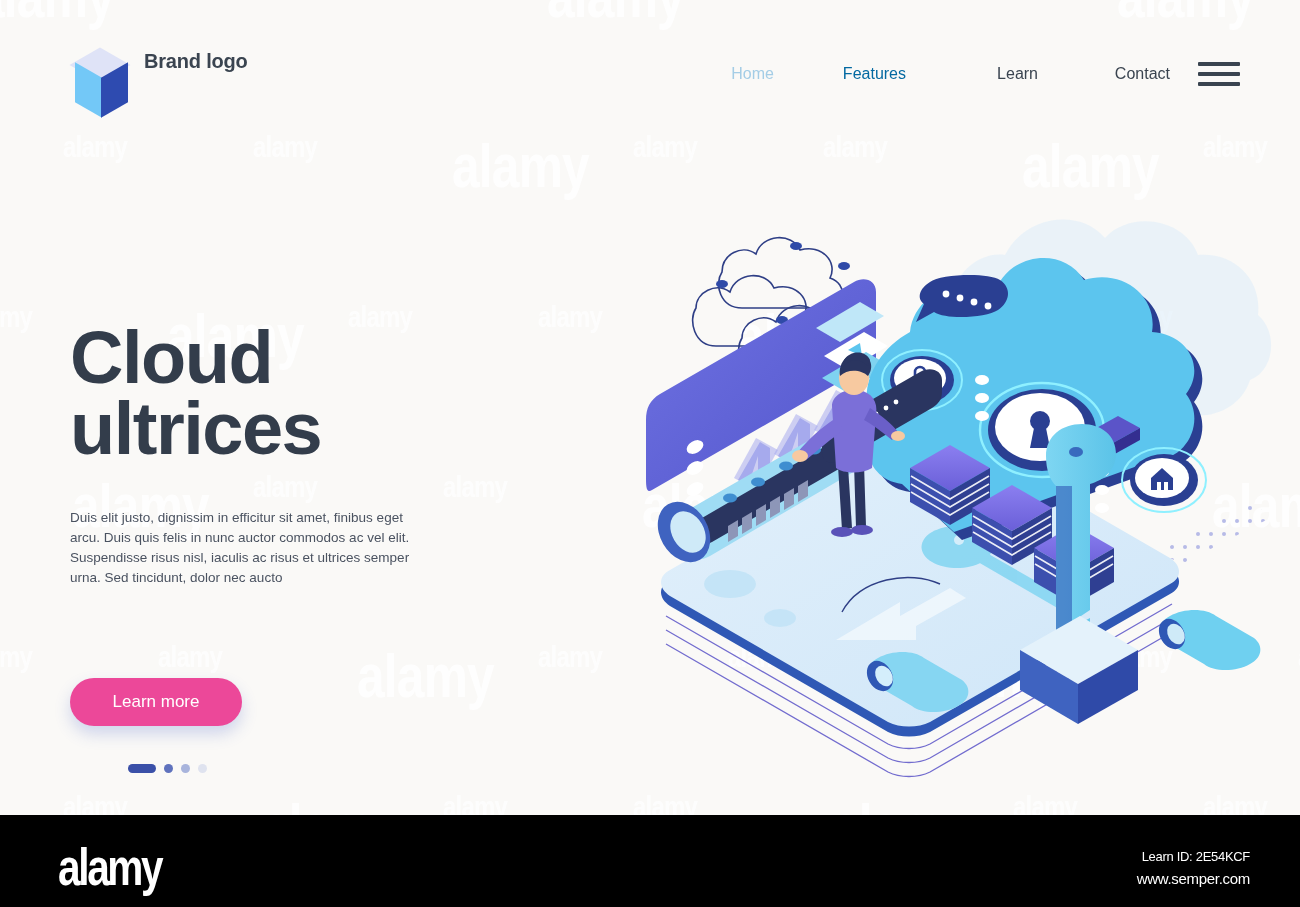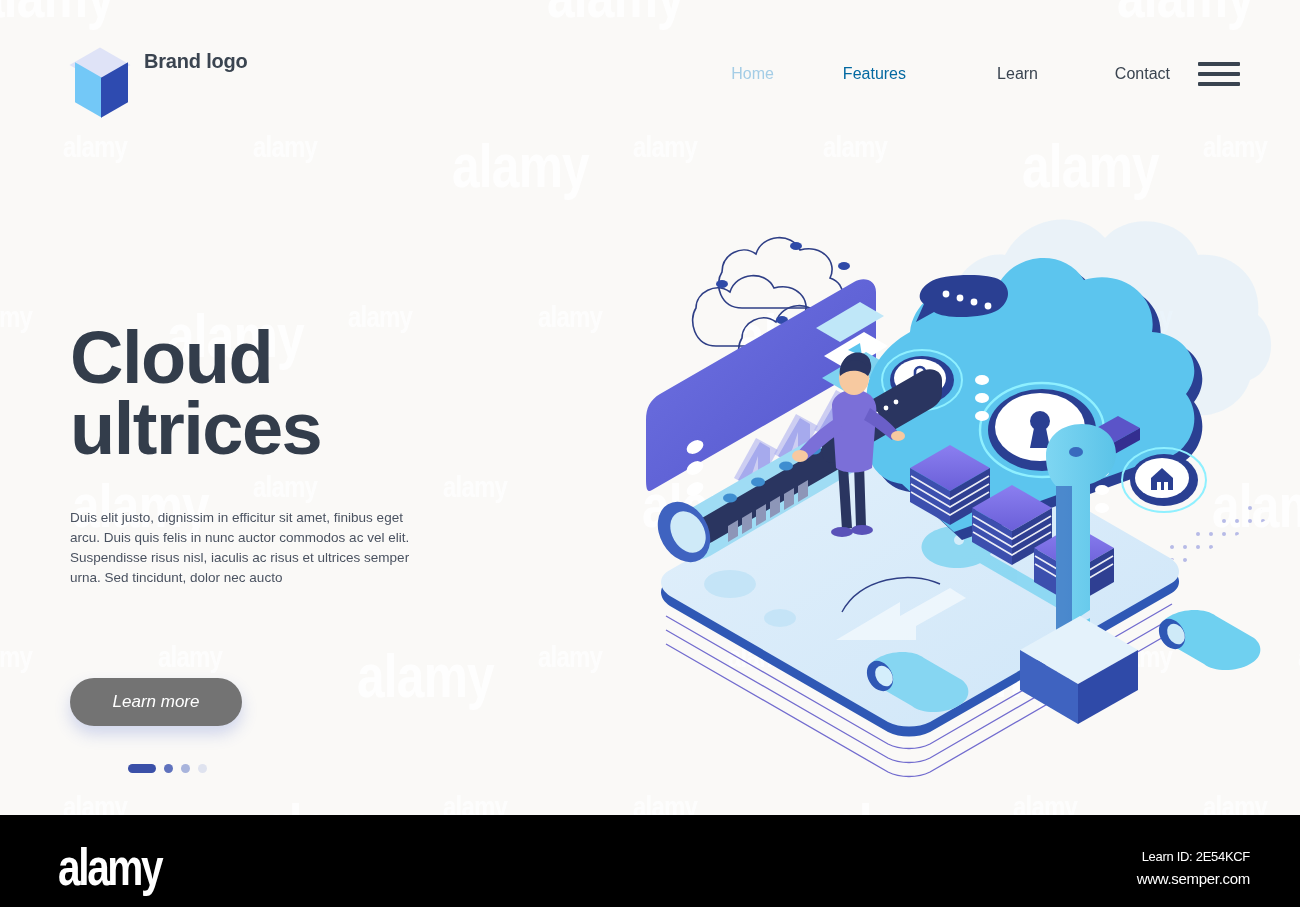--- a/index.html
+++ b/index.html
@@ -187,21 +187,21 @@
       </div>
     </div>
   </div>
 
   <div id="hero-copy">
     <h1 id="headline">Cloud
 ultrices</h1>
     <p id="hero-para">Duis elit justo, dignissim in efficitur sit amet, finibus eget arcu. Duis quis felis in nunc auctor commodos ac vel elit. Suspendisse risus nisl, iaculis ac risus et ultrices semper urna. Sed tincidunt, dolor nec aucto</p>
   </div>
 
-  <button id="learn-more" style="background: #737373; font-style: italic;">Learn more</button>
+  <button id="learn-more" style="background: #ec4899;">Learn more</button>
 
   <div id="dots">
     <span class="dot active" style="background: rgb(58, 80, 168);"></span>
     <span class="dot" style="background: rgb(95, 114, 189);"></span>
     <span class="dot" style="background: rgb(168, 180, 220);"></span>
     <span class="dot" style="background: rgb(223, 227, 239);"></span>
   </div>
 
   <div id="illustration">
     <svg viewBox="0 0 680 600" xmlns="http://www.w3.org/2000/svg">

